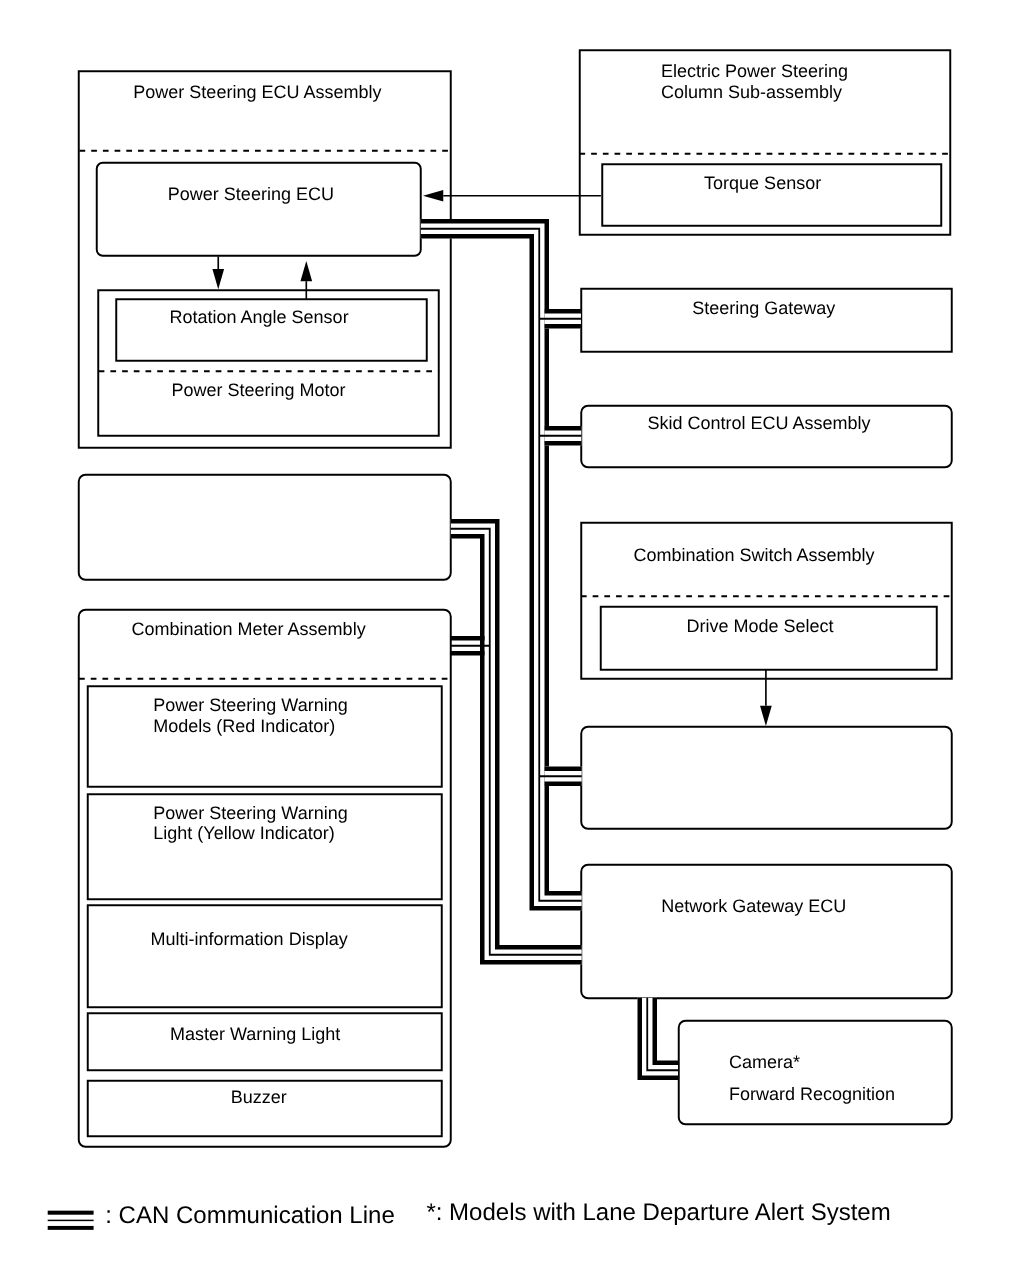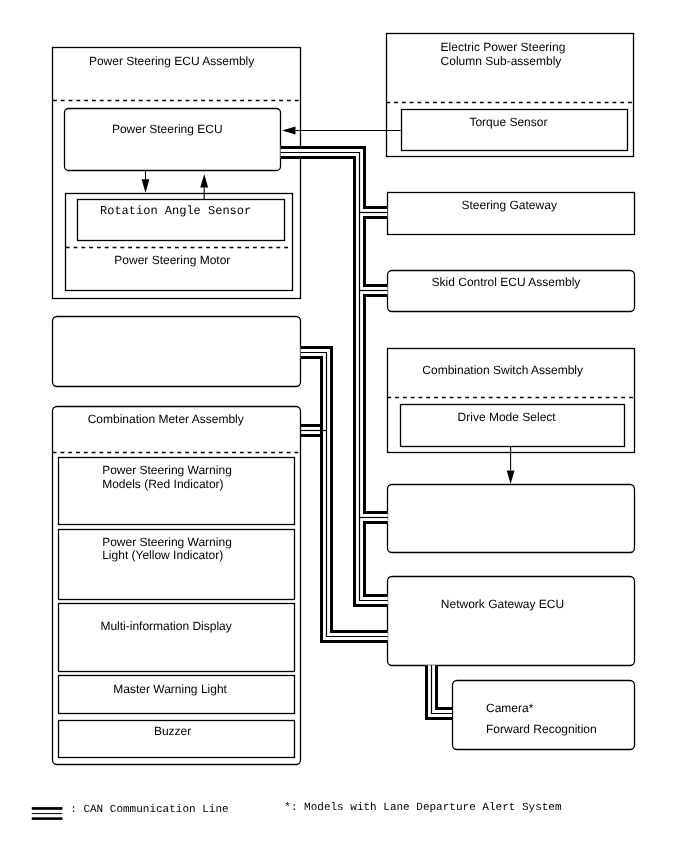--- a/index.html
+++ b/index.html
@@ -2,21 +2,21 @@
 <html><head>
 <meta charset="utf-8">
 <style>
   html,body{margin:0;padding:0;background:#fff;}
   body{width:688px;height:852px;}
   #stage{position:relative;width:688px;height:852px;overflow:hidden;background:#fff;
          font-family:"Liberation Sans",sans-serif;color:#000;
          -webkit-font-smoothing:antialiased;text-rendering:geometricPrecision;}
   #stage svg{position:absolute;left:0;top:0;}
   .lbl{position:absolute;font-size:12px;line-height:13.8px;white-space:nowrap;transform:translateZ(0);}
-  .legend-text{position:absolute;font-size:11px;line-height:13.8px;white-space:nowrap;transform:translateZ(0);font-family:Liberation Mono, monospace;}
+  .legend-text{position:absolute;font-size:16px;line-height:13.8px;white-space:nowrap;transform:translateZ(0);}
 </style>
 </head>
 <body>
 
 <div id="stage">
 <svg width="688" height="852" viewBox="0 0 688 852" shape-rendering="geometricPrecision">
 <g>
 <rect x="52.50" y="47.50" width="248.00" height="251.00" rx="0" ry="0" fill="#fff" stroke="#000" stroke-width="1.3"></rect>
 <rect x="64.50" y="108.50" width="216.00" height="62.00" rx="4" ry="4" fill="#fff" stroke="#000" stroke-width="1.3"></rect>
 <rect x="65.50" y="193.50" width="227.00" height="97.00" rx="0" ry="0" fill="#fff" stroke="#000" stroke-width="1.3"></rect>
@@ -102,21 +102,21 @@
           <path d="M204.20 174.00 L208.10 187.50 L200.30 187.50 Z" fill="#000"></path>
         </g>
 <g>
           <line x1="510.60" y1="446.20" x2="510.60" y2="470.50" stroke="#000" stroke-width="1.1"></line>
           <path d="M510.60 484.00 L506.70 470.50 L514.50 470.50 Z" fill="#000"></path>
         </g>
 </g>
 </svg>
 <div class="lbl" style="left:88.90px;top:55.30px;">Power Steering ECU Assembly</div>
 <div class="lbl" style="left:111.90px;top:123.20px;">Power Steering ECU</div>
-<div class="lbl" style="left:100px;top:205.40px;font-family:Liberation Mono, monospace;">Rotation Angle Sensor</div>
+<div class="lbl" style="left:113.00px;top:205.40px;">Rotation Angle Sensor</div>
 <div class="lbl" style="left:114.30px;top:253.90px;">Power Steering Motor</div>
 <div class="lbl" style="left:440.60px;top:40.90px;">Electric Power Steering</div>
 <div class="lbl" style="left:440.60px;top:54.70px;">Column Sub-assembly</div>
 <div class="lbl" style="left:469.40px;top:115.80px;">Torque Sensor</div>
 <div class="lbl" style="left:461.50px;top:198.60px;">Steering Gateway</div>
 <div class="lbl" style="left:431.60px;top:275.50px;">Skid Control ECU Assembly</div>
 <div class="lbl" style="left:422.30px;top:336px;margin-top:28px;">Combination Switch Assembly</div>
 <div class="lbl" style="left:457.60px;top:411.10px;">Drive Mode Select</div>
 <div class="lbl" style="left:440.80px;top:598.30px;">Network Gateway ECU</div>
 <div class="lbl" style="left:486.00px;top:723px;">Forward Recognition</div>

